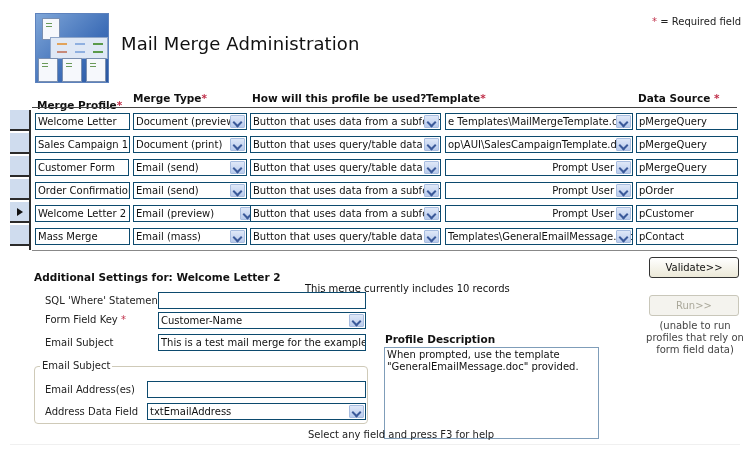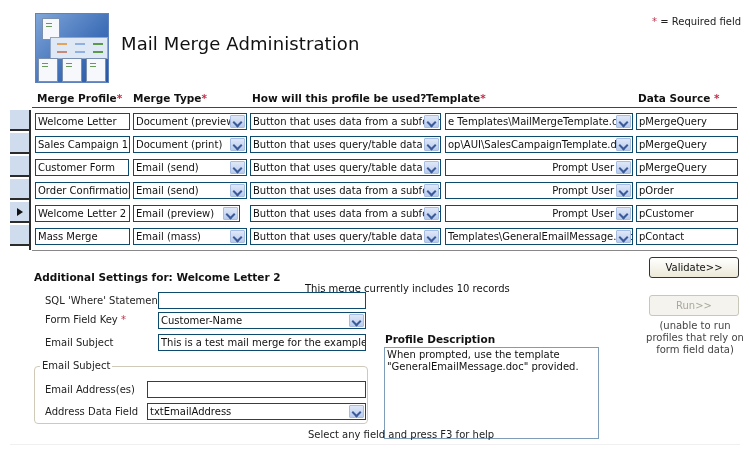--- a/index.html
+++ b/index.html
@@ -63,21 +63,21 @@
   <div class="doc" style="left:2px;top:44px;width:20px;height:24px;"></div>
   <div class="doc" style="left:26px;top:44px;width:20px;height:24px;"></div>
   <div class="doc" style="left:50px;top:44px;width:20px;height:24px;"></div>
 </div>
 <div class="page-title">Mail Merge Administration</div>
 <div class="req-note">
   <span class="req-star">*</span>
   <span>= Required field</span>
 </div>
 
-<div class="col-head" style="left:37px;">
+<div class="col-head" style="left:37px;margin-top:7px;">
   <span>Merge Profile</span><span class="req-star">*</span>
 </div>
 <div class="col-head" style="left:133px;">
   <span>Merge Type</span><span class="req-star">*</span>
 </div>
 <div class="col-head" style="left:252px;">
   <span>How will this profile be used?</span><span class="req-star"></span>
 </div>
 <div class="col-head" style="left:426px;">
   <span>Template</span><span class="req-star">*</span>
@@ -122,21 +122,21 @@
 <div>
   <div class="field" style="left:35px;top:182px;width:95px;">Order Confirmation</div>
   <div class="field combo" style="left:133px;top:182px;width:114px;"><span>Email (send)</span><span class="dd-btn"></span></div>
   <div class="field combo" style="left:250px;top:182px;width:191px;"><span>Button that uses data from a subform</span><span class="dd-btn"></span></div>
   <div class="field combo right" style="left:445px;top:182px;width:188px;"><span>Prompt User</span><span class="dd-btn"></span></div>
   <div class="field" style="left:636px;top:182px;width:102px;">pOrder</div>
 </div>
 
 <div>
   <div class="field" style="left:35px;top:205px;width:95px;">Welcome Letter 2</div>
-  <div class="field combo" style="left:133px;top:205px;width:107px;"><span>Email (preview)</span><span class="dd-btn"></span></div>
+  <div class="field combo" style="left:133px;top:205px;width:124px;"><span>Email (preview)</span><span class="dd-btn"></span></div>
   <div class="field combo" style="left:250px;top:205px;width:191px;"><span>Button that uses data from a subform</span><span class="dd-btn"></span></div>
   <div class="field combo right" style="left:445px;top:205px;width:188px;"><span>Prompt User</span><span class="dd-btn"></span></div>
   <div class="field" style="left:636px;top:205px;width:102px;">pCustomer</div>
 </div>
 
 <div>
   <div class="field" style="left:35px;top:228px;width:95px;">Mass Merge</div>
   <div class="field combo" style="left:133px;top:228px;width:114px;"><span>Email (mass)</span><span class="dd-btn"></span></div>
   <div class="field combo" style="left:250px;top:228px;width:191px;"><span>Button that uses query/table data</span><span class="dd-btn"></span></div>
   <div class="field combo" style="left:445px;top:228px;width:188px;"><span>Templates\GeneralEmailMessage.doc</span><span class="dd-btn"></span></div>

